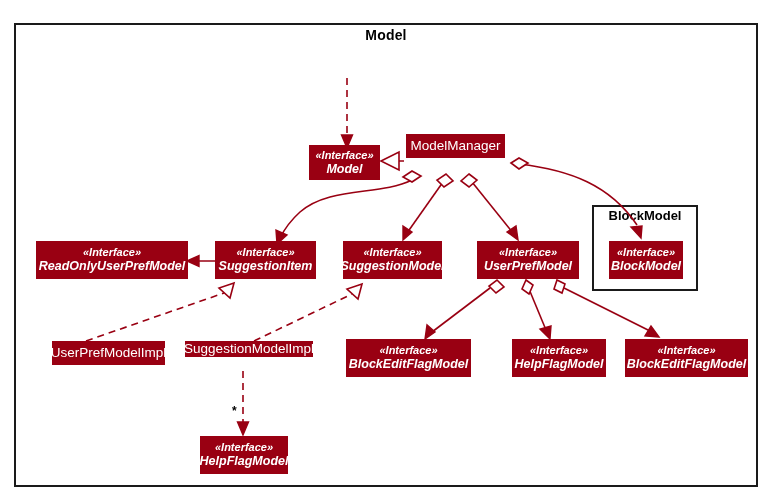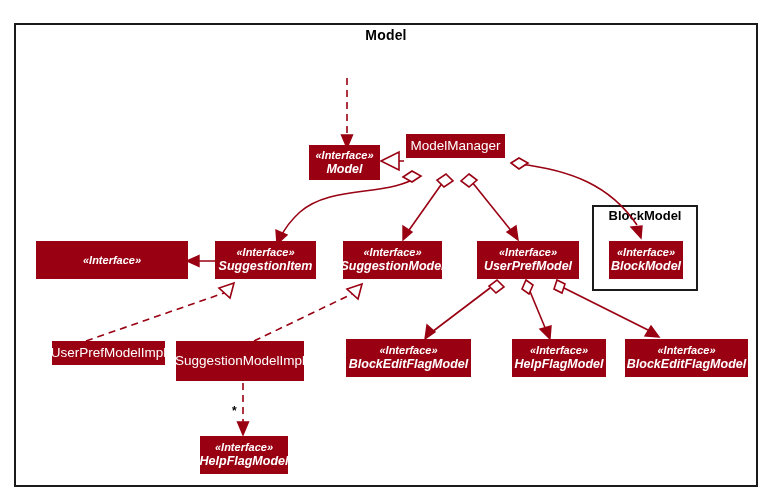--- a/index.html
+++ b/index.html
@@ -231,20 +231,21 @@
     <span class="stereo">«Interface»</span>
     <span class="cname">Model</span>
   </div>
 
   <div class="node plain" style="left:406px; top:134px; width:99px; height:24px;">
     <span class="cname">ModelManager</span>
   </div>
 
   <div class="node" style="left:36px; top:241px; width:152px; height:38px;">
     <span class="stereo">«Interface»</span>
+    <span class="cname">ReadOnlyUserPrefModel</span>
   </div>
 
   <div class="node" style="left:215px; top:241px; width:101px; height:38px;">
     <span class="stereo">«Interface»</span>
     <span class="cname">SuggestionItem</span>
   </div>
 
   <div class="node" style="left:343px; top:241px; width:99px; height:38px;">
     <span class="stereo">«Interface»</span>
     <span class="cname">SuggestionModel</span>
@@ -257,21 +258,21 @@
 
   <div class="node" style="left:609px; top:241px; width:74px; height:38px;">
     <span class="stereo">«Interface»</span>
     <span class="cname">BlockModel</span>
   </div>
 
   <div class="node plain" style="left:36px; top:341px; width:113px; height:24px;margin-left:16px;">
     <span class="cname">UserPrefModelImpl</span>
   </div>
 
-  <div class="node plain" style="left:176px; top:341px; width:128px; height:40px;">
+  <div class="node plain" style="left:185px; top:341px; width:128px; height:16px;">
     <span class="cname">SuggestionModelImpl</span>
   </div>
 
   <div class="node" style="left:346px; top:339px; width:125px; height:38px;">
     <span class="stereo">«Interface»</span>
     <span class="cname">BlockEditFlagModel</span>
   </div>
 
   <div class="node" style="left:512px; top:339px; width:94px; height:38px;">
     <span class="stereo">«Interface»</span>

